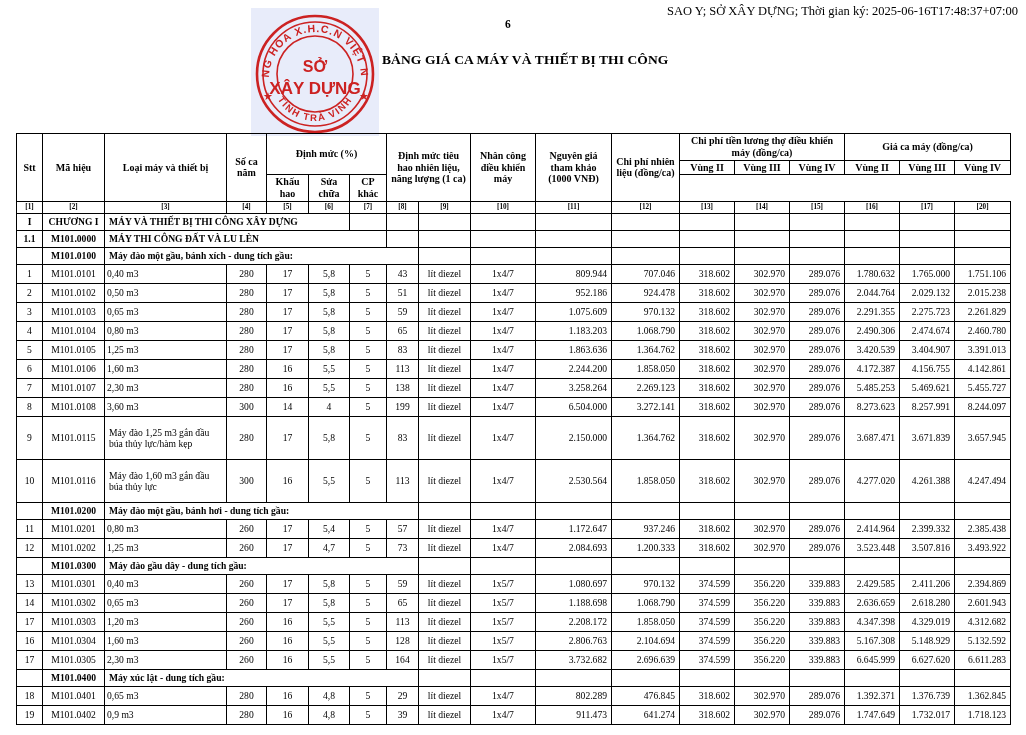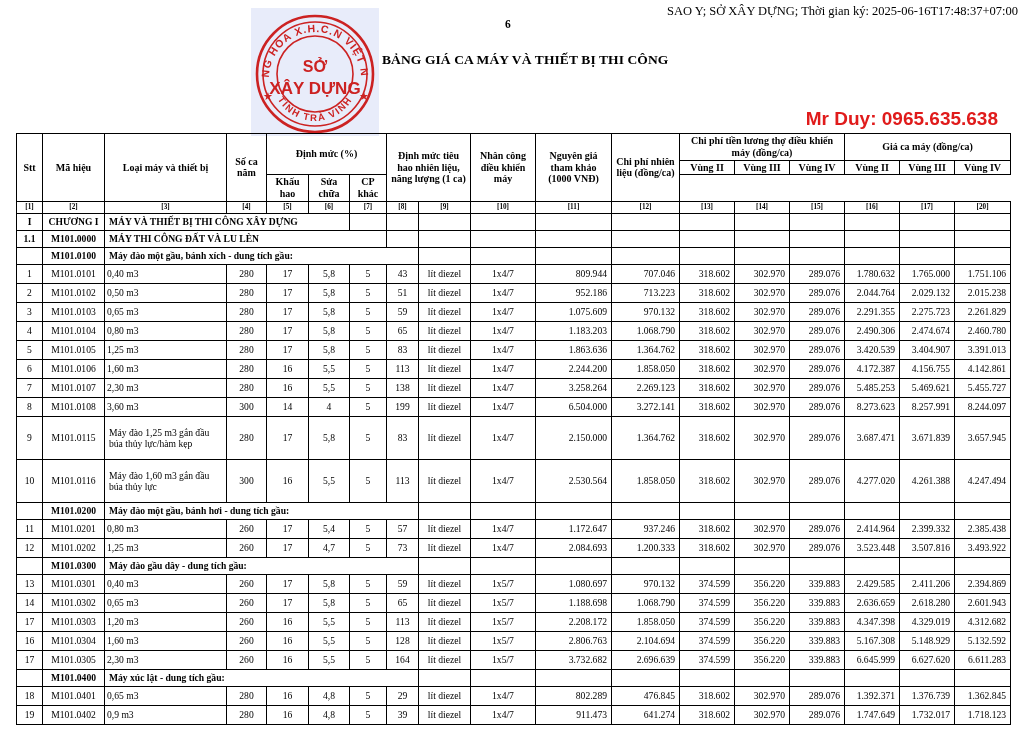--- a/index.html
+++ b/index.html
@@ -108,21 +108,20 @@
       </text>
       <text x="64" y="64" text-anchor="middle" font-size="16" font-weight="bold" fill="#cc2222" font-family="'Liberation Sans', sans-serif">SỞ</text>
       <text x="64" y="86" text-anchor="middle" font-size="17" font-weight="bold" fill="#cc2222" font-family="'Liberation Sans', sans-serif">XÂY DỰNG</text>
       <text x="12" y="92" font-size="11" fill="#cc2222">★</text>
       <text x="108" y="92" font-size="11" fill="#cc2222">★</text>
     </svg>
   </div>
 
   <div class="doc-title">BẢNG GIÁ CA MÁY VÀ THIẾT BỊ THI CÔNG</div>
 
-  <div class="contact">Mr Duy: 0965.635.638</div>
 
   <div class="tbl-wrap">
     <table class="pricing">
       <colgroup>
         <col style="width:26px">
           <col style="width:62px">
           <col style="width:122px">
         <col style="width:40px">
           <col style="width:42px">
           <col style="width:41px">
@@ -261,21 +260,21 @@
             <td class="c">M101.0102</td>
             <td class="desc-c">0,50 m3</td>
             <td class="c">280</td>
             <td class="c">17</td>
             <td class="c">5,8</td>
             <td class="c">5</td>
             <td class="c">51</td>
             <td class="l">lít diezel</td>
             <td class="c">1x4/7</td>
             <td class="r">952.186</td>
-            <td class="r">713.223</td>
+            <td class="r">924.478</td>
             <td class="r">318.602</td>
             <td class="r">302.970</td>
             <td class="r">289.076</td>
             <td class="r">2.044.764</td>
             <td class="r">2.029.132</td>
             <td class="r">2.015.238</td>
           </tr>
           <tr class="data">
             <td class="c">3</td>
             <td class="c">M101.0103</td>

